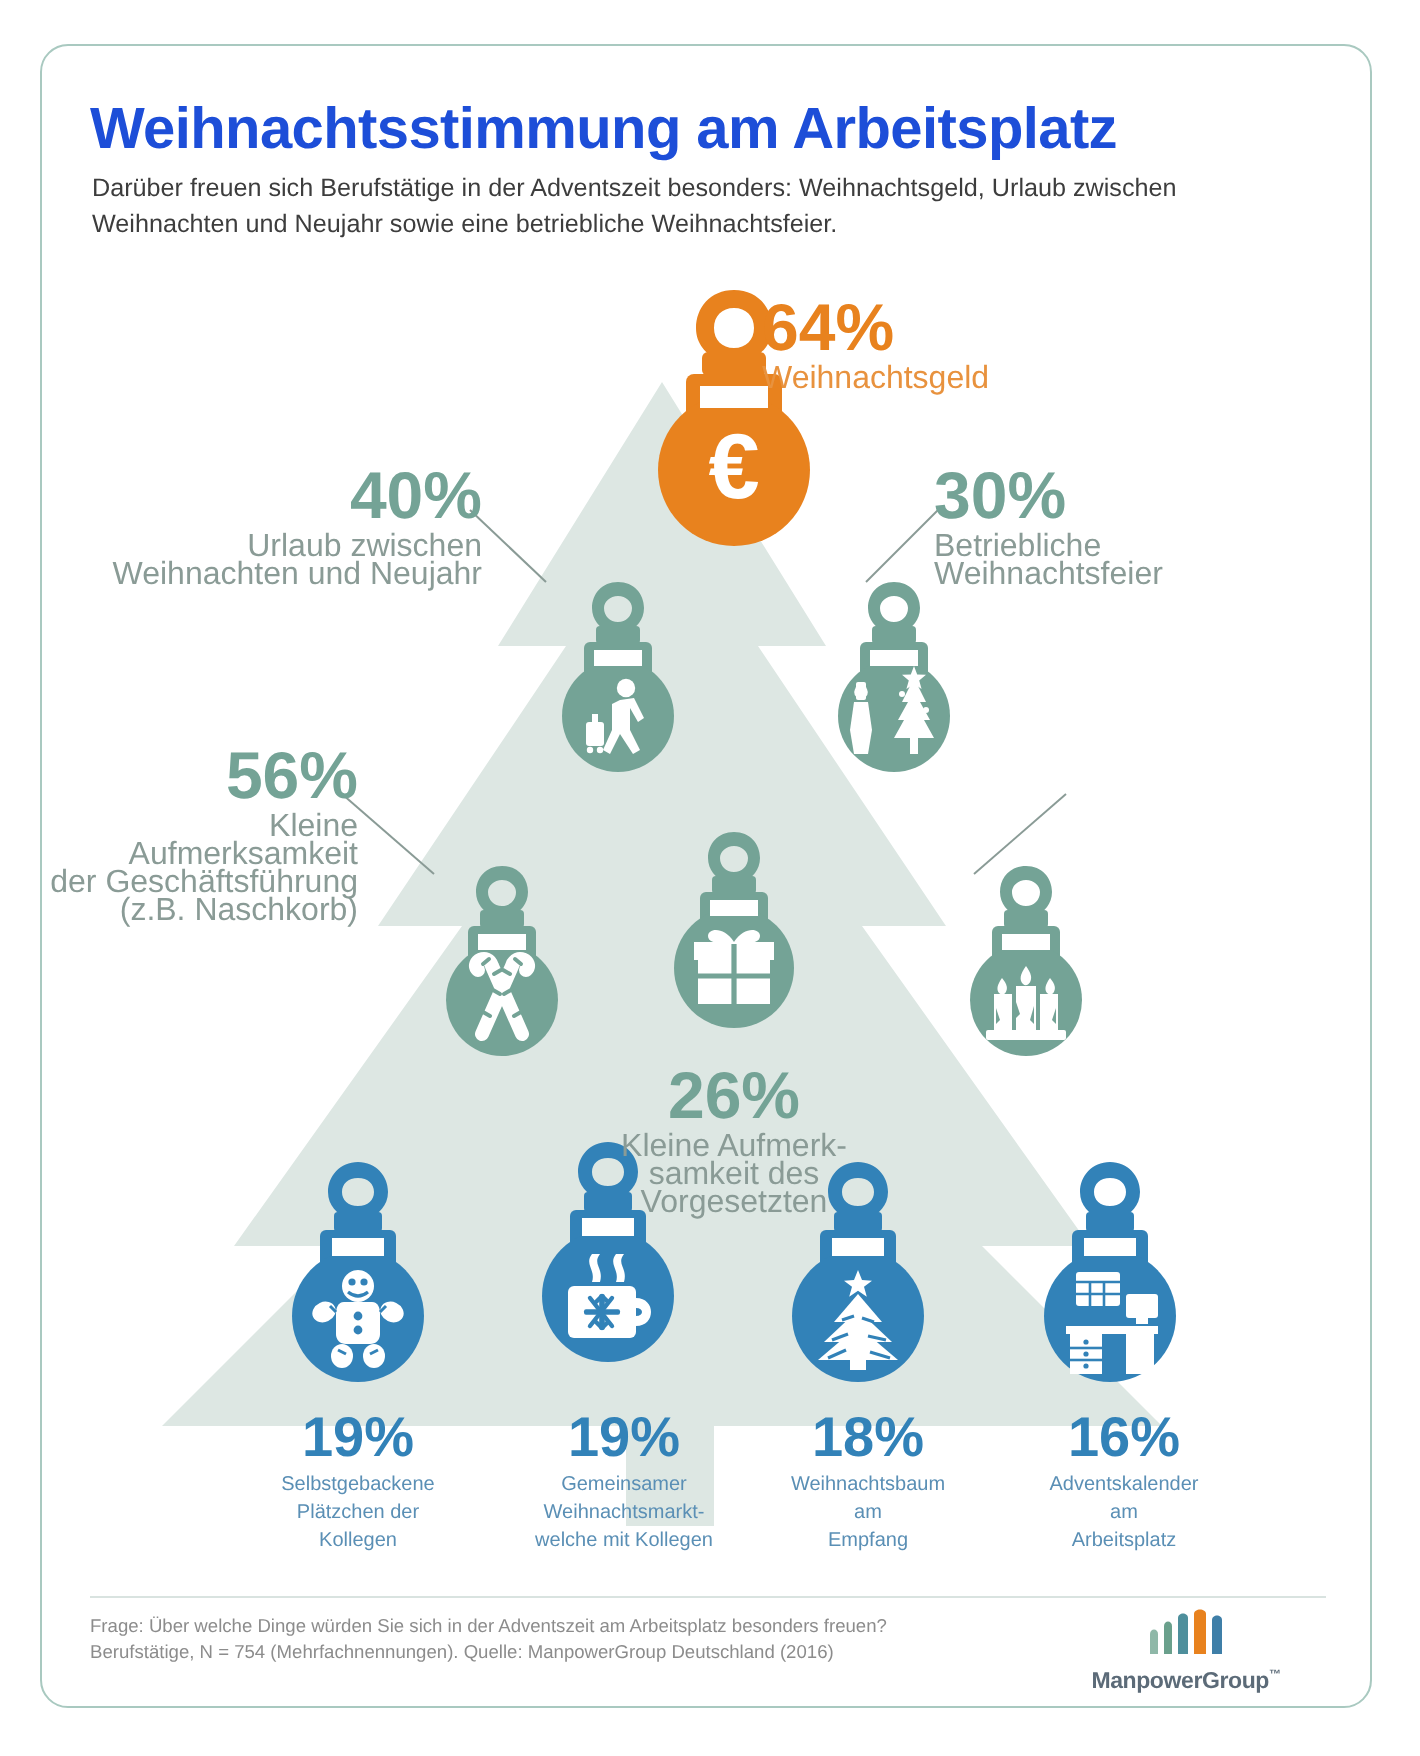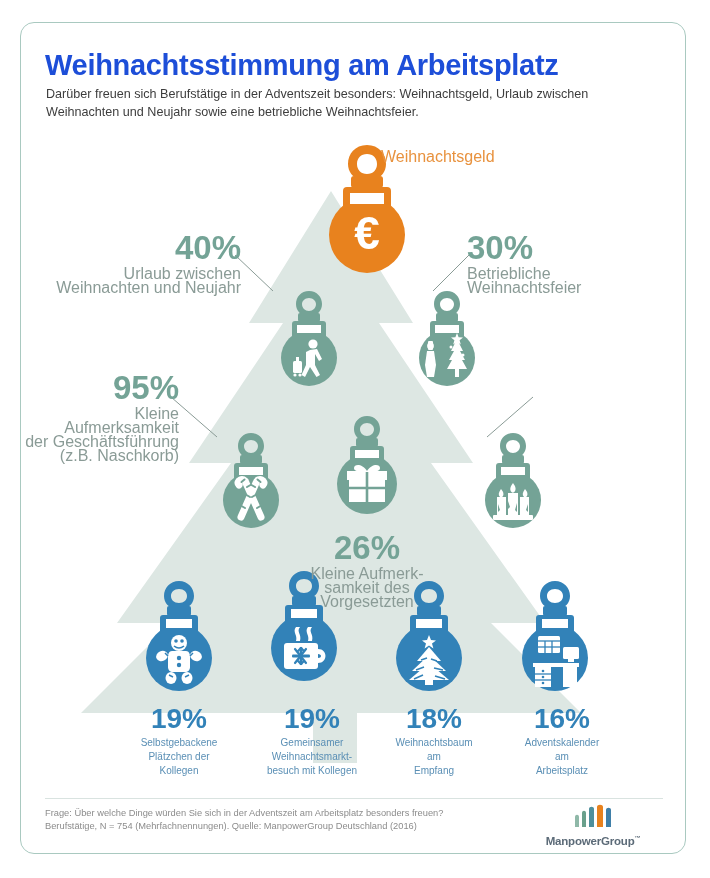--- a/index.html
+++ b/index.html
@@ -351,41 +351,42 @@
       </g>
       <g fill="#3282b8">
         <circle cx="34" cy="92" r="1.3"></circle>
         <circle cx="34" cy="98" r="1.3"></circle>
         <circle cx="34" cy="104" r="1.3"></circle>
       </g>
     </svg>
   </div>
 
   <div class="stat orange sz-big ta-l" style="left:360px;top:124px;width:200px;">
+    <div class="pct">64%</div>
     <div class="cap">Weihnachtsgeld</div>
   </div>
 
   <div class="stat green sz-big ta-r" style="left:20px;top:208px;width:200px;">
     <div class="pct">40%</div>
     <div class="cap">
       <div>Urlaub zwischen</div>
       <div>Weihnachten und Neujahr</div>
     </div>
   </div>
 
   <div class="stat green sz-big ta-l" style="left:446px;top:208px;width:200px;">
     <div class="pct">30%</div>
     <div class="cap">
       <div>Betriebliche</div>
       <div>Weihnachtsfeier</div>
     </div>
   </div>
 
   <div class="stat green sz-big ta-r" style="left:0px;top:348px;width:158px;">
-    <div class="pct">95%</div>
+    <div class="pct">56%</div>
     <div class="cap">
       <div>Kleine Aufmerksamkeit</div>
       <div>der Geschäftsführung</div>
       <div>(z.B. Naschkorb)</div>
     </div>
   </div>
 
 
   <div class="stat green sz-big ta-c" style="left:246px;top:508px;width:200px;">
     <div class="pct">26%</div>
@@ -403,21 +404,21 @@
       <div>Plätzchen der</div>
       <div>Kollegen</div>
     </div>
   </div>
 
   <div class="stat blue sz-mid ta-c" style="left:202px;top:682px;width:178px;">
     <div class="pct">19%</div>
     <div class="cap">
       <div>Gemeinsamer</div>
       <div>Weihnachtsmarkt-</div>
-      <div>besuch mit Kollegen</div>
+      <div>welche mit Kollegen</div>
     </div>
   </div>
 
   <div class="stat blue sz-mid ta-c" style="left:330px;top:682px;width:166px;">
     <div class="pct">18%</div>
     <div class="cap">
       <div>Weihnachtsbaum</div>
       <div>am</div>
       <div>Empfang</div>
     </div>

